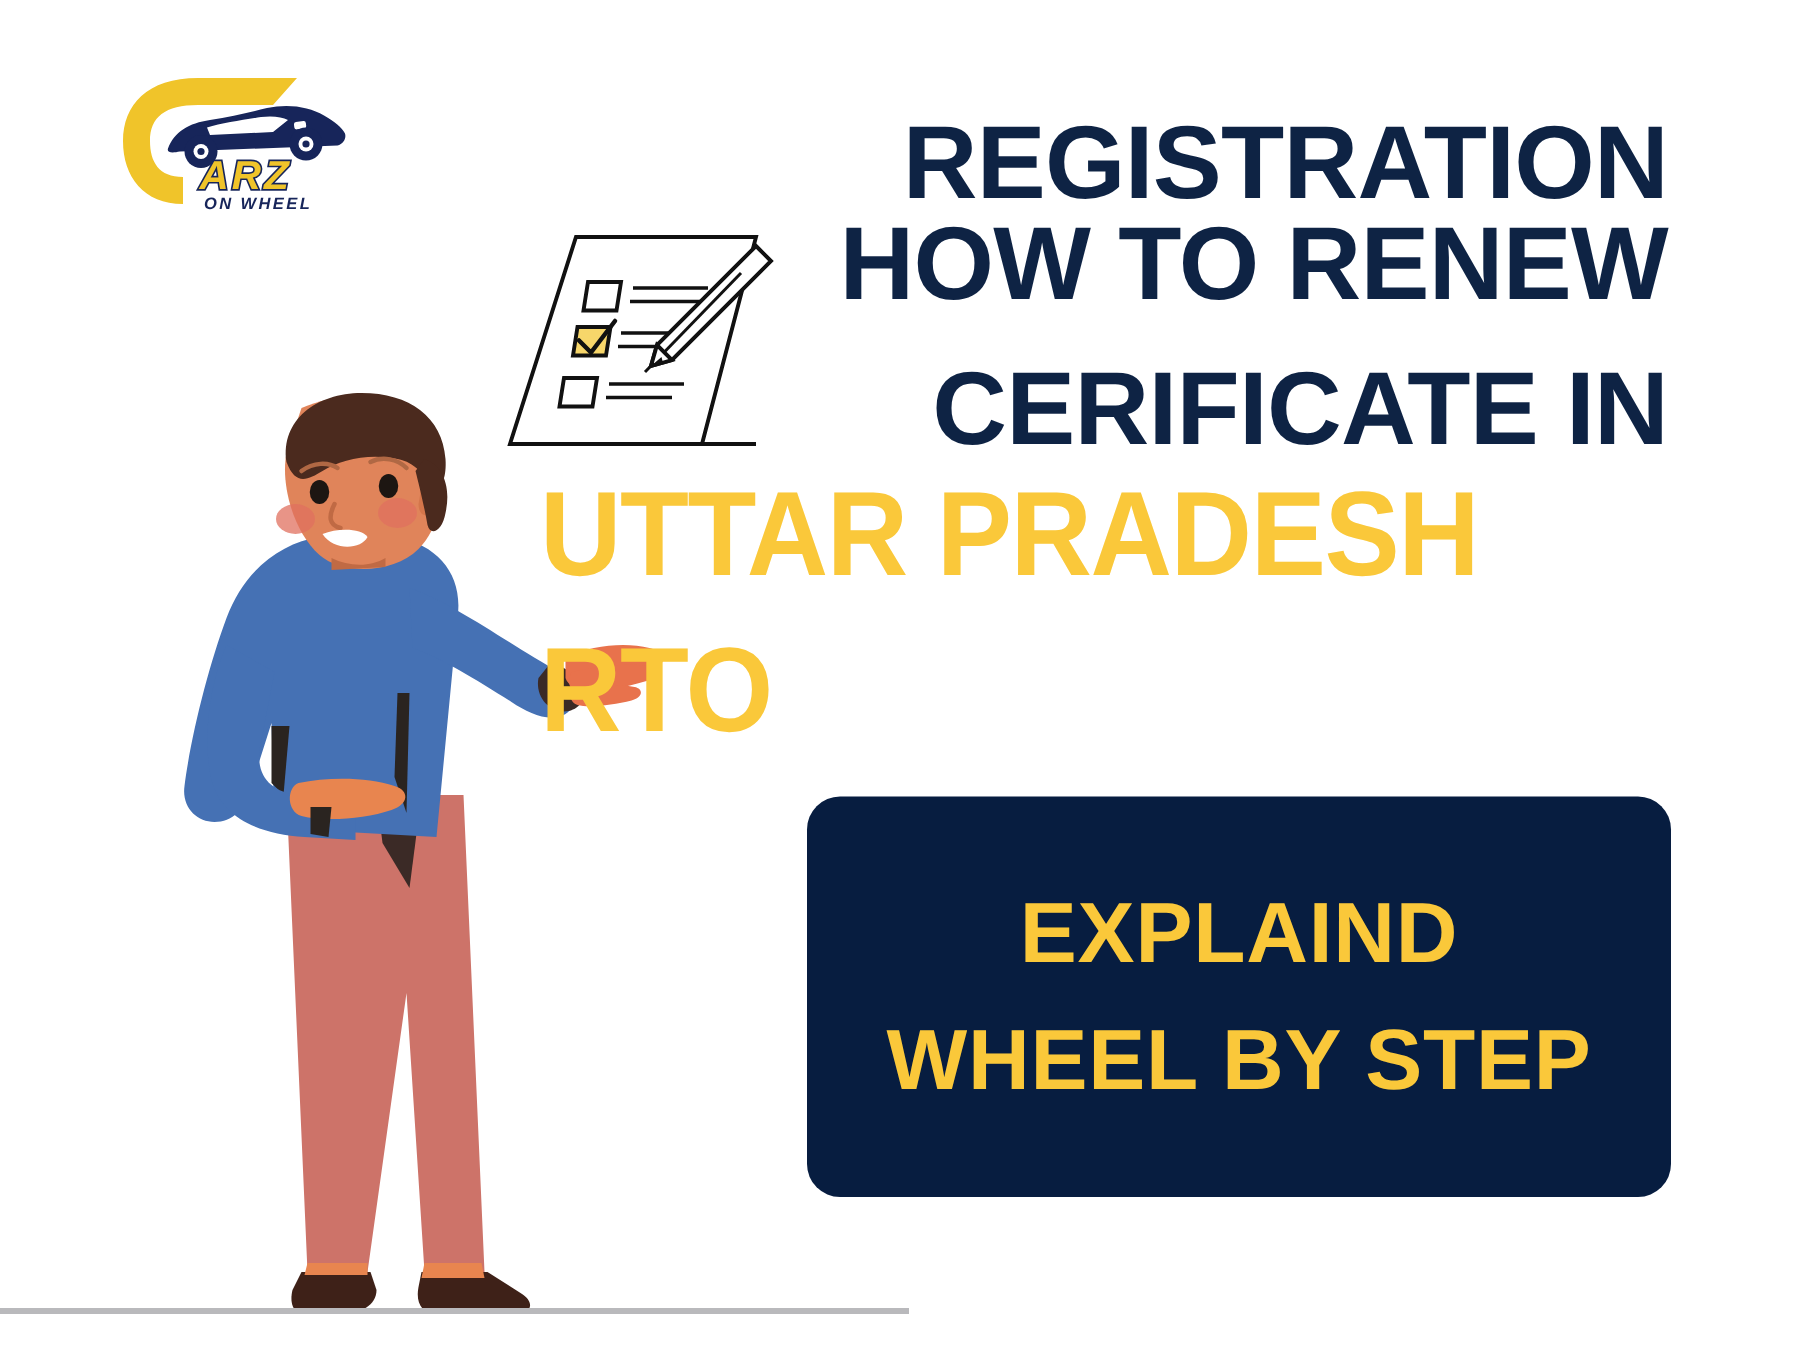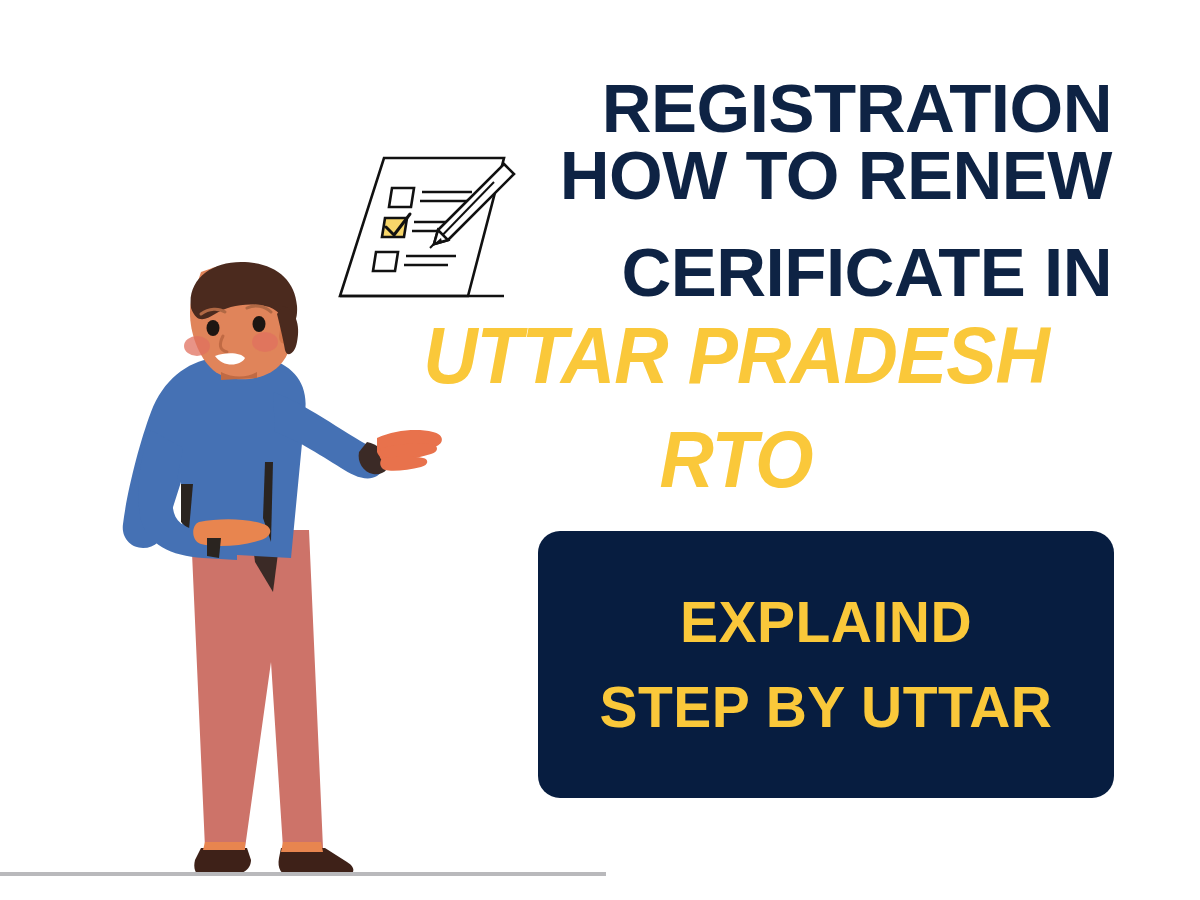--- a/index.html
+++ b/index.html
@@ -55,22 +55,21 @@
     letter-spacing:-0.5px;
     color:#0e2344;
     white-space:nowrap;
   }
   #headline-line-3 { margin-bottom:2px;margin-top:30px; }
 
   
   #subject-block {
     position:absolute; right:88px; top:316px;
     width:800px;
-    text-align:center;
-    font-style:italic;
+    text-align:left;
   }
   .subj-line {
     display:block;
     font-family:"Liberation Sans", sans-serif;
     font-weight:bold;
     font-size:80px;
     line-height:1.0em;
     letter-spacing:-1px;
     color:#fac83a;
     white-space:nowrap;
@@ -99,20 +98,43 @@
     letter-spacing:0.5px;
     color:#fac83a;
     white-space:nowrap;
   }
 </style>
 </head>
 <body>
 
 <div id="poster">
 
+  <div id="brand-logo">
+    <svg viewBox="0 0 165 100" width="165" height="100">
+
+      <path d="M62 8 C28 8 12 26 12 50 C12 74 26 92 52 92 L52 74 C36 74 30 64 30 50 C30 34 40 26 62 26 L112 26 L128 8 Z" fill="#f0c42a"></path>
+
+      <g>
+        <path d="M42 55 C46 44 56 38 70 36 C84 34 96 31 108 28 C122 25 136 27 146 33 C153 37 158 41 160 45
+                 C161 48 159 52 155 53 L50 57 C45 58 41 58 42 55 Z" fill="#17255a"></path>
+        <path d="M68 41 C78 38 92 36 104 34 C112 33 118 34 122 36 L112 44 L70 46 Z" fill="#ffffff"></path>
+        <rect x="126" y="37" width="8" height="5" rx="1.5" fill="#ffffff" transform="rotate(-6 130 39)"></rect>
+        <circle cx="64" cy="57" r="11" fill="#17255a"></circle>
+        <circle cx="64" cy="57" r="5" fill="#ffffff"></circle>
+        <circle cx="64" cy="57" r="2.4" fill="#17255a"></circle>
+        <circle cx="134" cy="52" r="11" fill="#17255a"></circle>
+        <circle cx="134" cy="52" r="5" fill="#ffffff"></circle>
+        <circle cx="134" cy="52" r="2.4" fill="#17255a"></circle>
+      </g>
+
+      <text x="63" y="82" font-family="Liberation Sans, sans-serif" font-size="27" font-weight="bold" font-style="italic" fill="#f0c42a" stroke="#17255a" stroke-width="2.2" paint-order="stroke" letter-spacing="2">ARZ</text>
+
+      <text x="66" y="95" font-family="Liberation Sans, sans-serif" font-size="11" font-weight="bold" font-style="italic" fill="#17255a" letter-spacing="1.6">ON WHEEL</text>
+    </svg>
+  </div>
 
   <div id="checklist-illustration">
     <svg viewBox="0 0 200 165" width="200" height="165">
 
       <path d="M66 10 L186 10 L150 148 L22 148 Z" fill="#ffffff" stroke="#111111" stroke-width="2.6"></path>
       <line x1="22" y1="148" x2="186" y2="148" stroke="#111111" stroke-width="2.6"></line>
 
       <path d="M74 40 L96 40 L93 59 L71 59 Z" fill="#ffffff" stroke="#111111" stroke-width="2.6"></path>
       <line x1="104" y1="44" x2="154" y2="44" stroke="#111111" stroke-width="2.4"></line>
       <line x1="102" y1="53" x2="152" y2="53" stroke="#111111" stroke-width="2.4"></line>
@@ -208,16 +230,16 @@
     <span class="hl-line" id="headline-line-3">CERIFICATE IN</span>
   </div>
 
   <div id="subject-block">
     <span class="subj-line" id="subject-line-1">UTTAR PRADESH</span>
     <span class="subj-line" id="subject-line-2">RTO</span>
   </div>
 
   <div id="callout-box">
     <span class="callout-line">EXPLAIND</span>
-    <span class="callout-line">STEP BY UTTAR</span>
+    <span class="callout-line">WHEEL BY STEP</span>
   </div>
 
 </div>
 
 </body></html>

